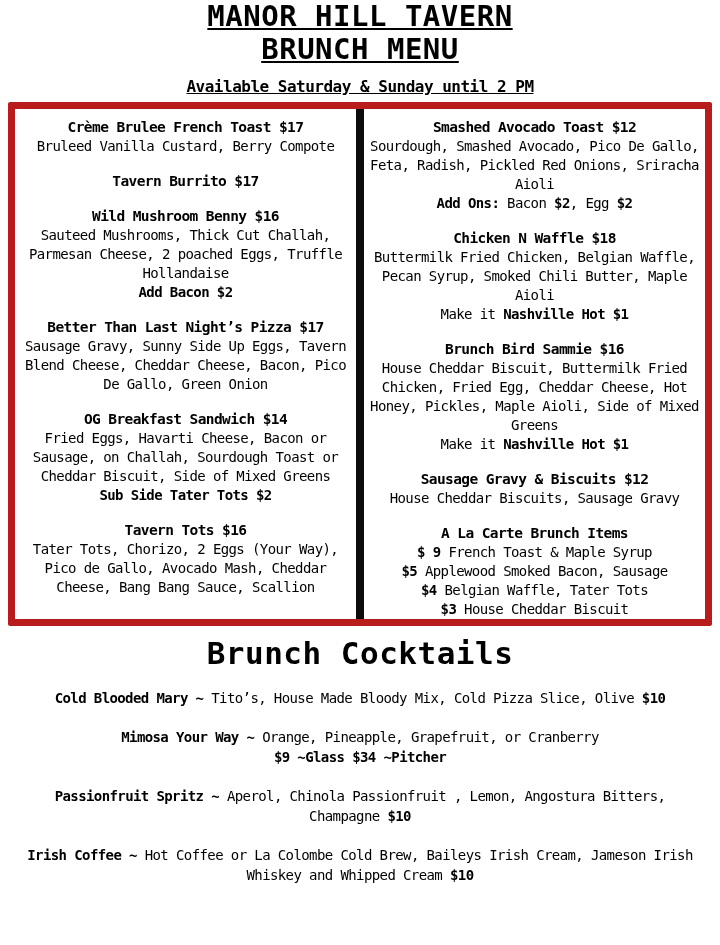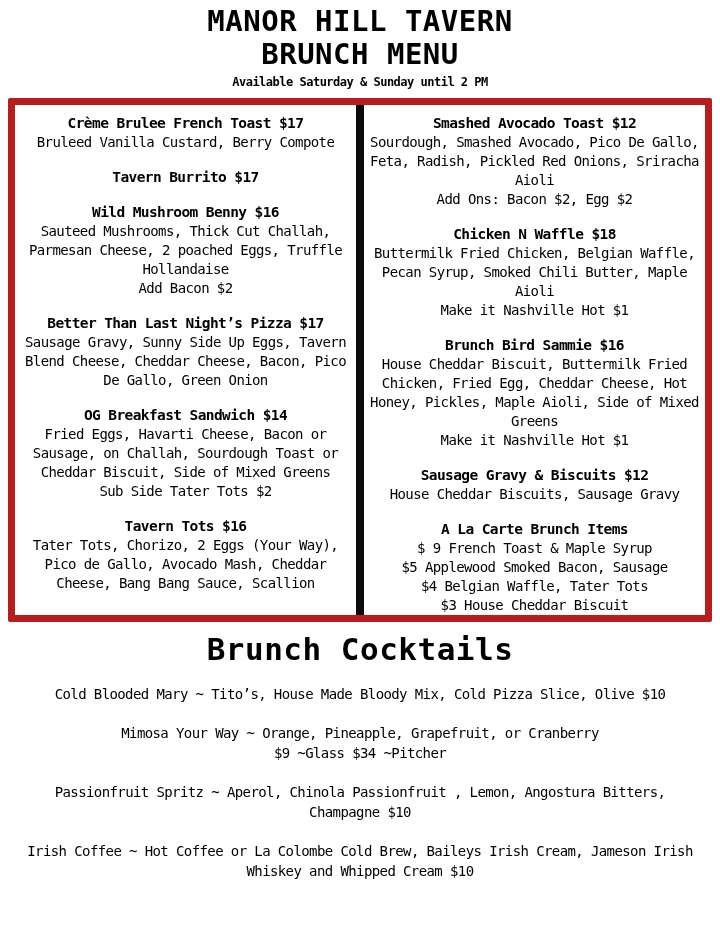--- a/index.html
+++ b/index.html
@@ -3,23 +3,23 @@
 <meta charset="utf-8">
 <style>
   * { box-sizing: border-box; }
   html, body {
     margin: 0; padding: 0;
     width: 720px; height: 945px;
     background: #ffffff; color: #000;
     font-family: "DejaVu Sans Mono", "Liberation Mono", monospace;
     overflow: hidden;
   }
-  .header { text-align: center; padding-top: 5px; letter-spacing: -0.5px; }
+  .header { text-align: center; letter-spacing: -0.5px; text-decoration: underline; }
   .title-line { font-size: 29px; font-weight: bold; line-height: 33px; letter-spacing: 0.5px; }
-  .subtitle { font-size: 12px; font-weight: bold; line-height: 21px; margin-top: 1px; letter-spacing: -0.5px; }
+  .subtitle { font-size: 16px; font-weight: bold; line-height: 21px; margin-top: 10px; letter-spacing: -0.5px; }
 
   .menu-box {
     display: flex;
     margin: 5px 8px 0 8px;
     border: 7px solid #b91c1c;
     height: 524px;
     border-radius: 2px;
   }
   .menu-col {
     flex: 1;
@@ -28,21 +28,21 @@
     font-size: 14px;
     line-height: 19px;
     letter-spacing: -0.6px;
     overflow: hidden;
   }
   .menu-col.left { border-right: 8px solid #0c0c0c; }
   .menu-item { margin-bottom: 16px; }
   .item-name { font-weight: bold; font-size: 14.5px; }
   .item-desc { }
   .item-note { }
-  .b { font-weight: normal; text-align: right; }
+  .b { font-weight: bold; text-align: right; }
 
   .cocktails { text-align: center; margin-top: 9px; letter-spacing: -0.6px; }
   .cocktails-title { font-size: 31px; font-weight: bold; line-height: 37px; letter-spacing: 0.5px; }
   .cocktails-list { margin-top: 5px; }
   .cocktail { margin: 16px auto 19px auto; max-width: 672px; font-size: 14px; line-height: 20px; }
   .cocktail-line { }
 </style>
 </head>
 <body>
 

